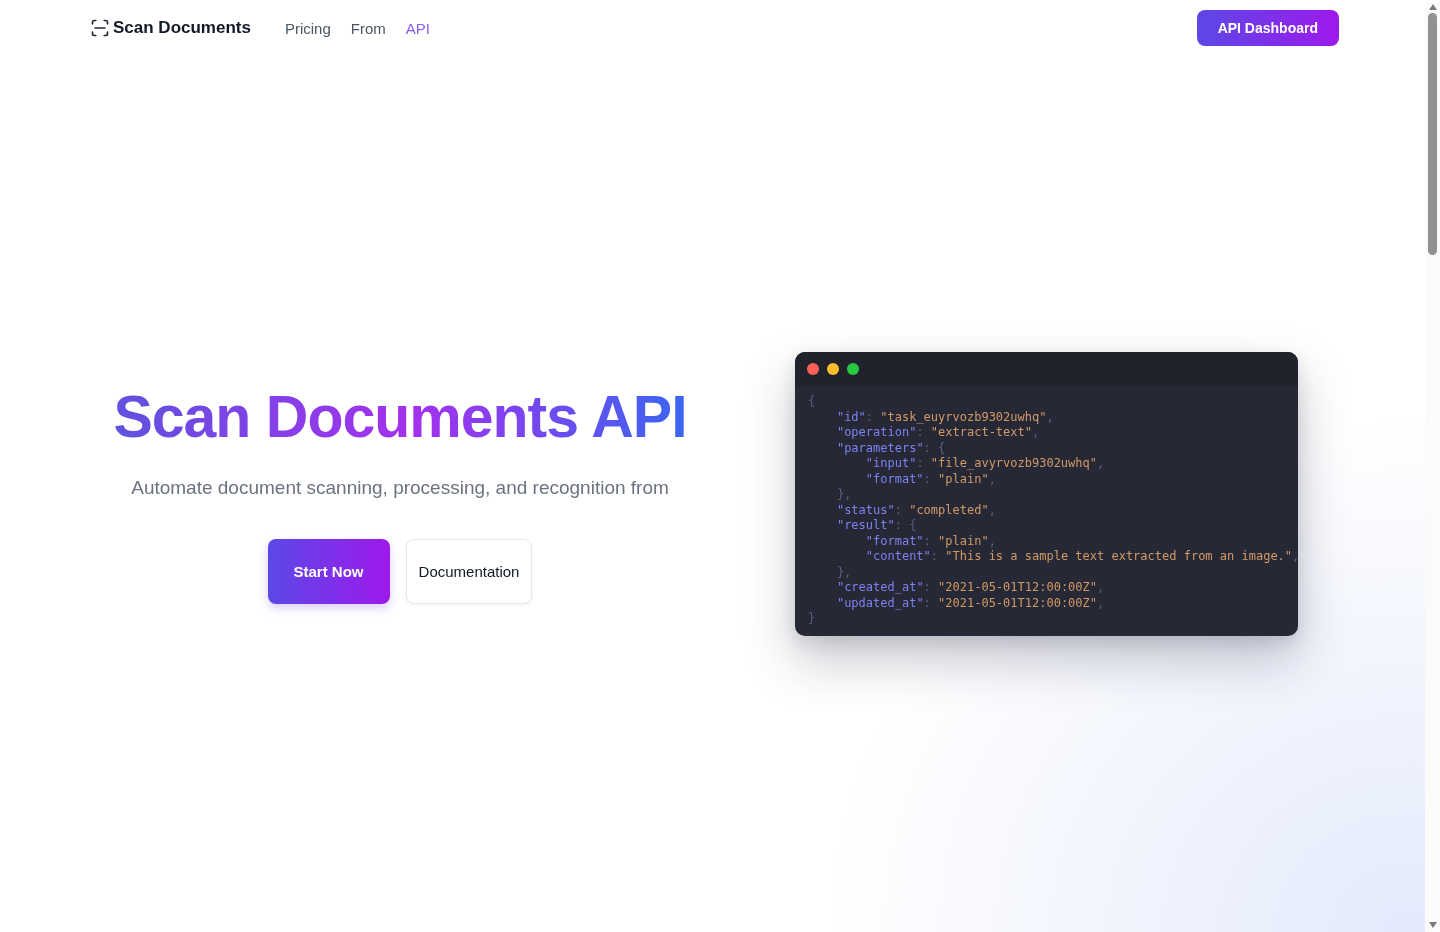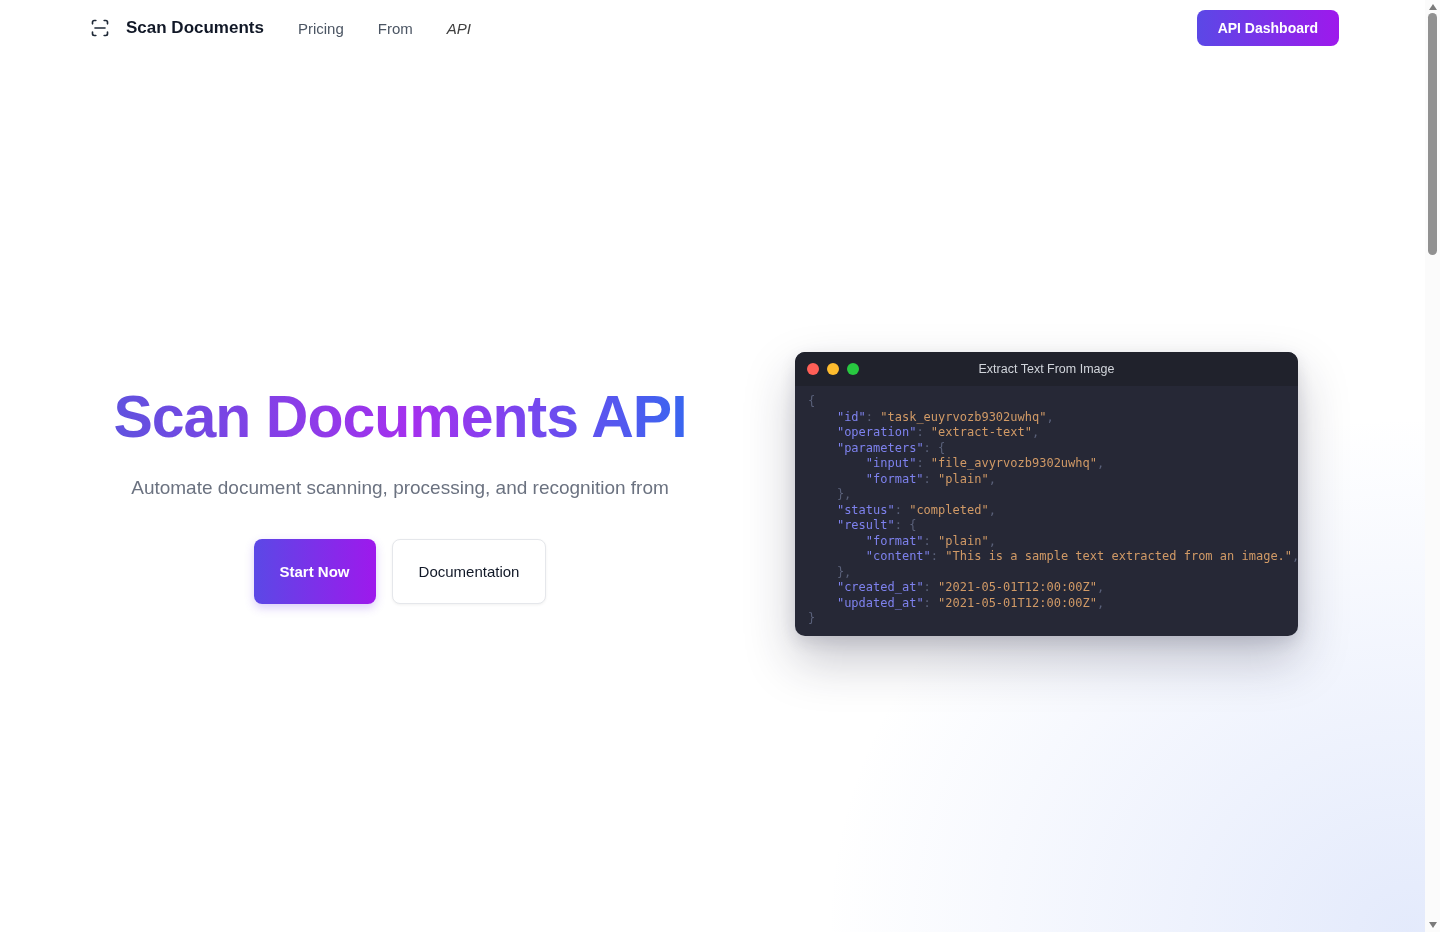--- a/index.html
+++ b/index.html
@@ -16,26 +16,26 @@
     background: radial-gradient(ellipse at 95% 100%, rgba(130,160,240,0.22), rgba(255,255,255,0) 70%);
     pointer-events: none;
   }
 
   
   .header {
     display: flex; align-items: center;
     height: 56px; padding: 0 101px 0 90px;
     position: relative; z-index: 2;
   }
-  .brand { display: flex; align-items: center; gap: 16px; cursor: pointer; }
+  .brand { display: flex; align-items: center; gap: 3px; cursor: pointer; }
   .brand-icon { width: 20px; height: 20px; color: #1f2937; display: block; }
   .brand-name { font-size: 17px; font-weight: 600; color: #111827; }
-  .nav { display: flex; align-items: center; gap: 34px; margin-left: 34px; }
+  .nav { display: flex; align-items: center; gap: 20px; margin-left: 34px; }
   .nav a { text-decoration: none; font-size: 15px; color: #4b5563; cursor: pointer; }
-  .nav a.active { color: #404040; font-style: italic; }
+  .nav a.active { color: #8b5cf6; }
   .spacer { flex: 1; }
   .btn-dashboard {
     border: none; cursor: pointer;
     background: linear-gradient(90deg, #5b48e6, #9e19ec);
     color: #ffffff; font-family: inherit;
     font-size: 14px; font-weight: 700;
     padding: 10px 21px; border-radius: 8px;
   }
 
   
@@ -58,21 +58,21 @@
     border: none; cursor: pointer;
     background: linear-gradient(90deg, #5b48e6, #9e19ec);
     color: #ffffff; font-family: inherit; font-size: 15px; font-weight: 600;
     padding: 24px 26px; border-radius: 8px;
     box-shadow: 0 4px 10px rgba(110,60,230,0.25);
   }
   .btn-secondary {
     cursor: pointer; background: #ffffff;
     border: 1px solid #e5e7eb; color: #111827;
     font-family: inherit; font-size: 15px; font-weight: 500;
-    padding: 11px 26px; border-radius: 8px;
+    padding: 11px 12px; border-radius: 8px;
     box-shadow: 0 1px 3px rgba(0,0,0,0.06);
   }
 
   
   .code-window {
     width: 503px; height: 284px;
     background: #262836; border-radius: 10px;
     box-shadow: 0 24px 50px rgba(30,30,60,0.25), 0 6px 16px rgba(30,30,60,0.12);
     overflow: hidden; flex-shrink: 0;
   }
@@ -150,21 +150,20 @@
     </div>
   </div>
 
   <div class="code-window">
     <div class="code-titlebar">
       <div class="traffic">
         <span class="dot dot-red"></span>
         <span class="dot dot-yellow"></span>
         <span class="dot dot-green"></span>
       </div>
-      <div class="code-title">Extract Text From Image</div>
     </div>
     <div class="code-body"><div><span class="tok-p">{</span></div><div><span class="tok-p">    </span><span class="tok-key">"id"</span><span class="tok-p">: </span><span class="tok-str">"task_euyrvozb9302uwhq"</span><span class="tok-p">,</span></div><div><span class="tok-p">    </span><span class="tok-key">"operation"</span><span class="tok-p">: </span><span class="tok-str">"extract-text"</span><span class="tok-p">,</span></div><div><span class="tok-p">    </span><span class="tok-key">"parameters"</span><span class="tok-p">: {</span></div><div><span class="tok-p">        </span><span class="tok-key">"input"</span><span class="tok-p">: </span><span class="tok-str">"file_avyrvozb9302uwhq"</span><span class="tok-p">,</span></div><div><span class="tok-p">        </span><span class="tok-key">"format"</span><span class="tok-p">: </span><span class="tok-str">"plain"</span><span class="tok-p">,</span></div><div><span class="tok-p">    },</span></div><div><span class="tok-p">    </span><span class="tok-key">"status"</span><span class="tok-p">: </span><span class="tok-str">"completed"</span><span class="tok-p">,</span></div><div><span class="tok-p">    </span><span class="tok-key">"result"</span><span class="tok-p">: {</span></div><div><span class="tok-p">        </span><span class="tok-key">"format"</span><span class="tok-p">: </span><span class="tok-str">"plain"</span><span class="tok-p">,</span></div><div><span class="tok-p">        </span><span class="tok-key">"content"</span><span class="tok-p">: </span><span class="tok-str">"This is a sample text extracted from an image."</span><span class="tok-p">,</span></div><div><span class="tok-p">    },</span></div><div><span class="tok-p">    </span><span class="tok-key">"created_at"</span><span class="tok-p">: </span><span class="tok-str">"2021-05-01T12:00:00Z"</span><span class="tok-p">,</span></div><div><span class="tok-p">    </span><span class="tok-key">"updated_at"</span><span class="tok-p">: </span><span class="tok-str">"2021-05-01T12:00:00Z"</span><span class="tok-p">,</span></div><div><span class="tok-p">}</span></div></div>
   </div>
 </main>
 
 <div class="scrollbar">
   <div class="sb-arrow sb-arrow-up"></div>
   <div class="sb-thumb"></div>
   <div class="sb-arrow sb-arrow-down"></div>
 </div>

